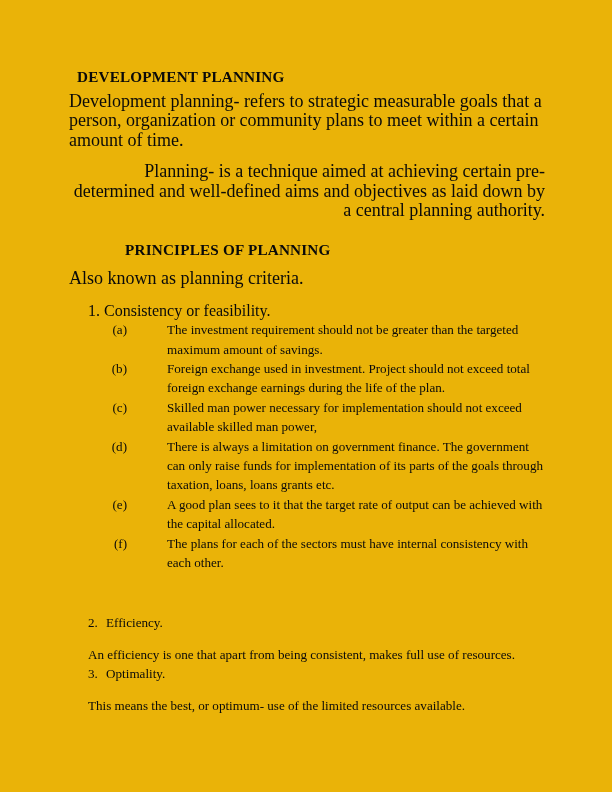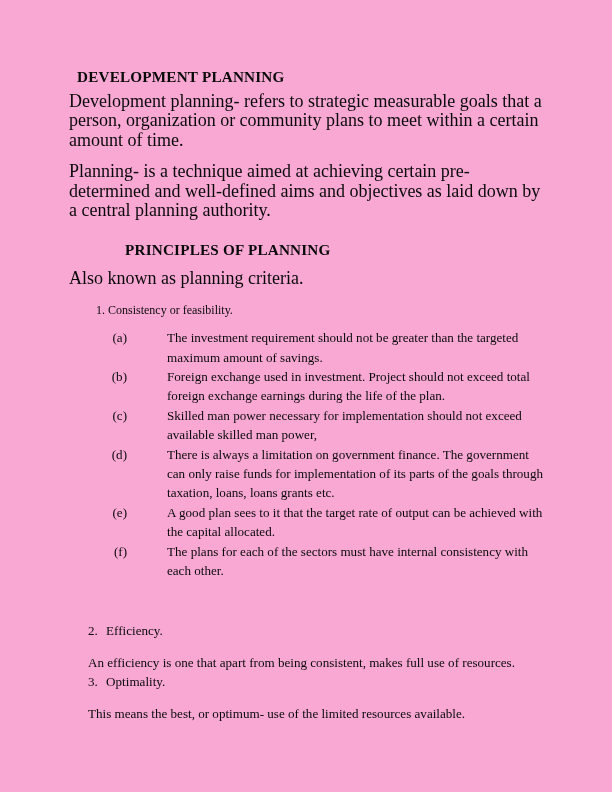--- a/index.html
+++ b/index.html
@@ -14,21 +14,21 @@
     font-family: "Liberation Serif", "DejaVu Serif", serif;
     color: #0a0a0a;
     overflow: hidden;
   }
   .page {
     position: absolute;
     left: 0;
     top: 0;
     width: 612px;
     height: 792px;
-    background: #f9a8d4;
+    background: #eab308;
   }
   .doc-body {
     position: absolute;
     left: 69px;
     top: 68px;
     width: 476px;
   }
 
   .title-main {
     font-size: 15.2px;
@@ -46,26 +46,27 @@
   }
 
   p.para {
     font-size: 18px;
     line-height: 19.4px;
     margin: 0 0 12px 0;
     text-align: left;
   }
   p.para.tight {
     margin-bottom: 21px;
+    text-align: right;
   }
 
   .num-item {
-    font-size: 12px;
+    font-size: 16px;
     line-height: 19.4px;
-    margin: 8px;
+    margin: 0;
     padding-left: 19px;
   }
 
   ol.alpha-list {
     list-style: none;
     margin: 0;
     padding: 0;
     font-size: 13.1px;
     line-height: 19.4px;
   }

